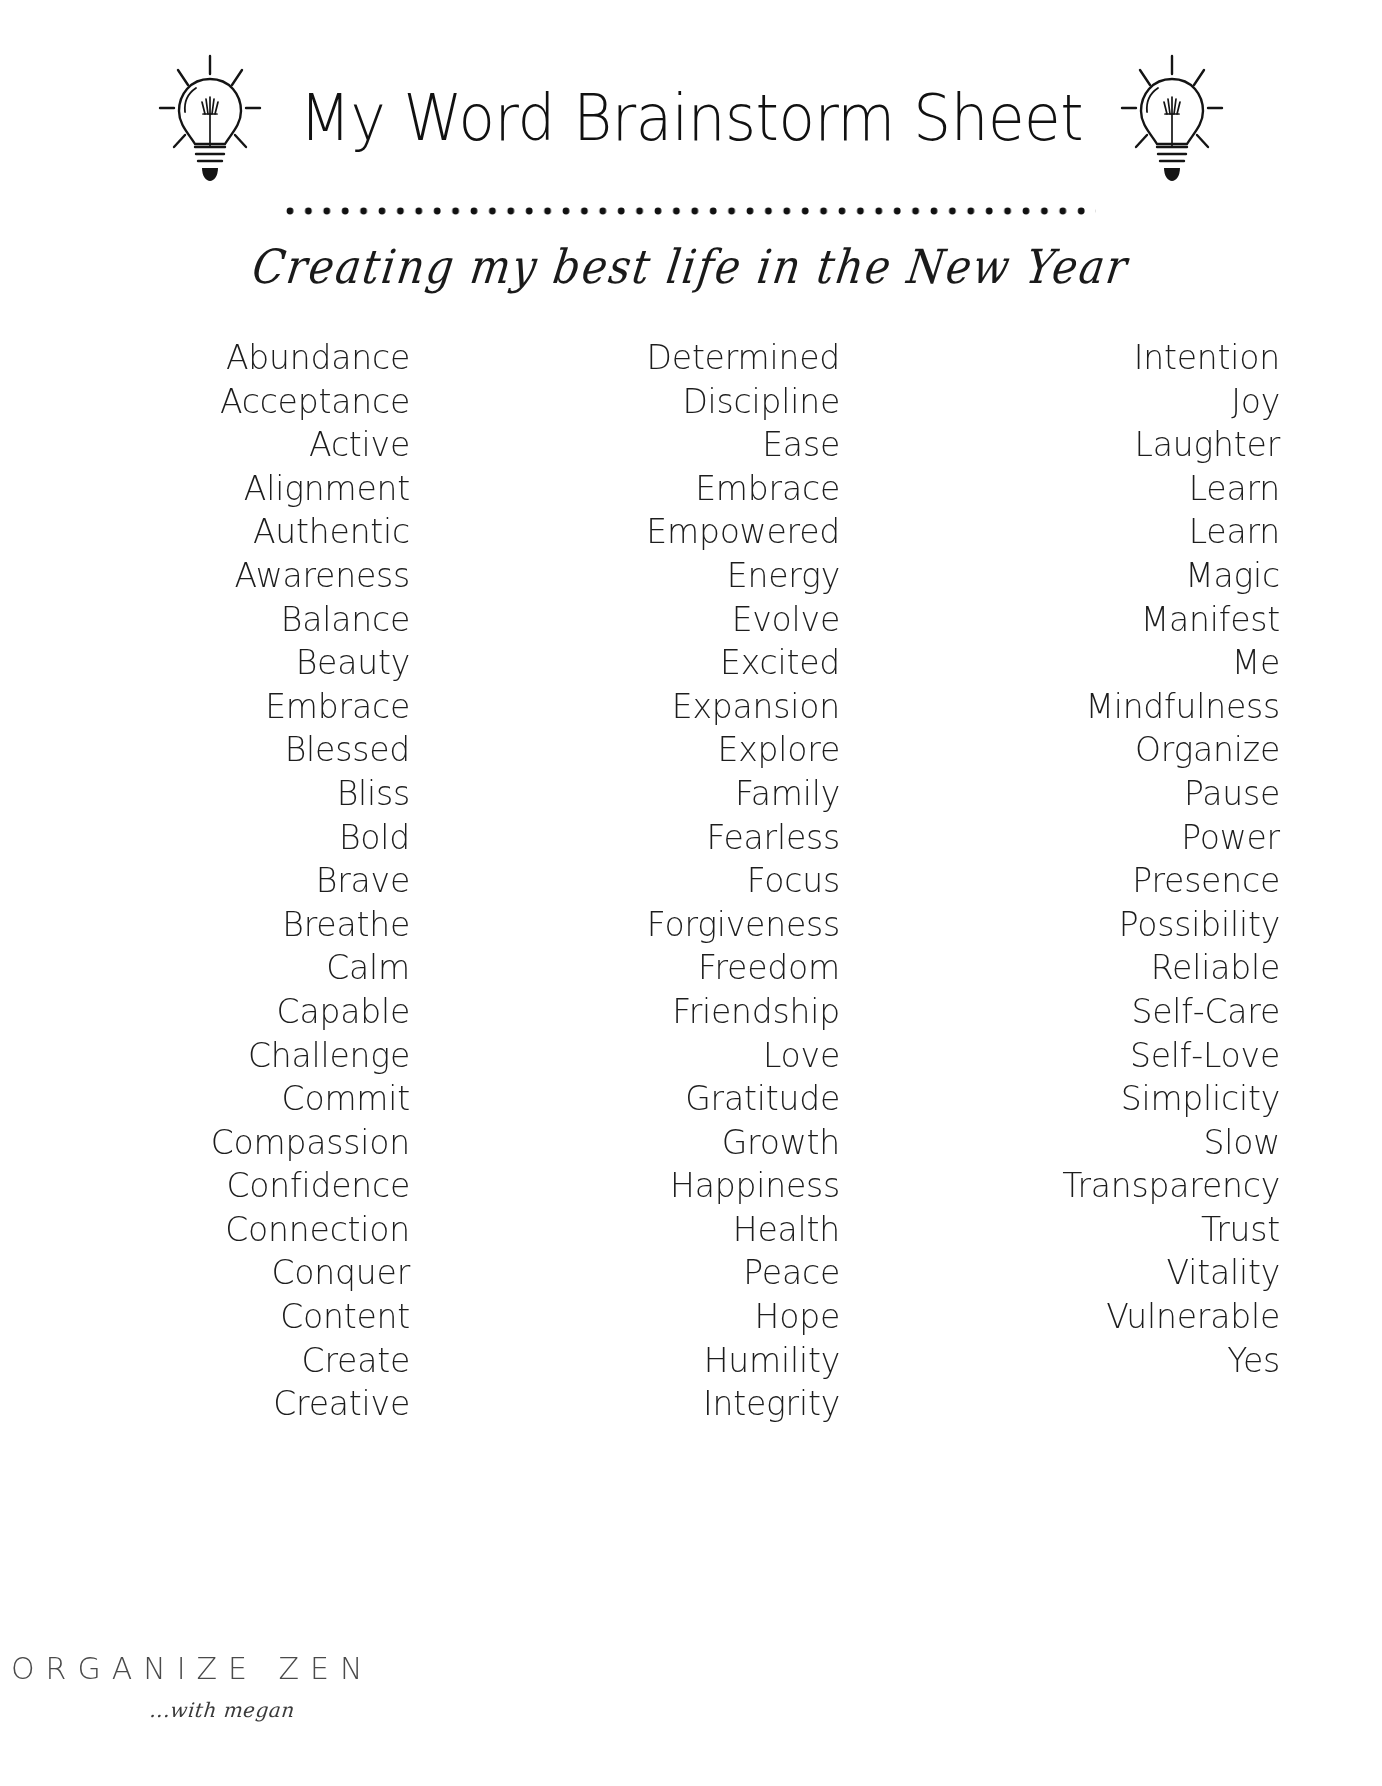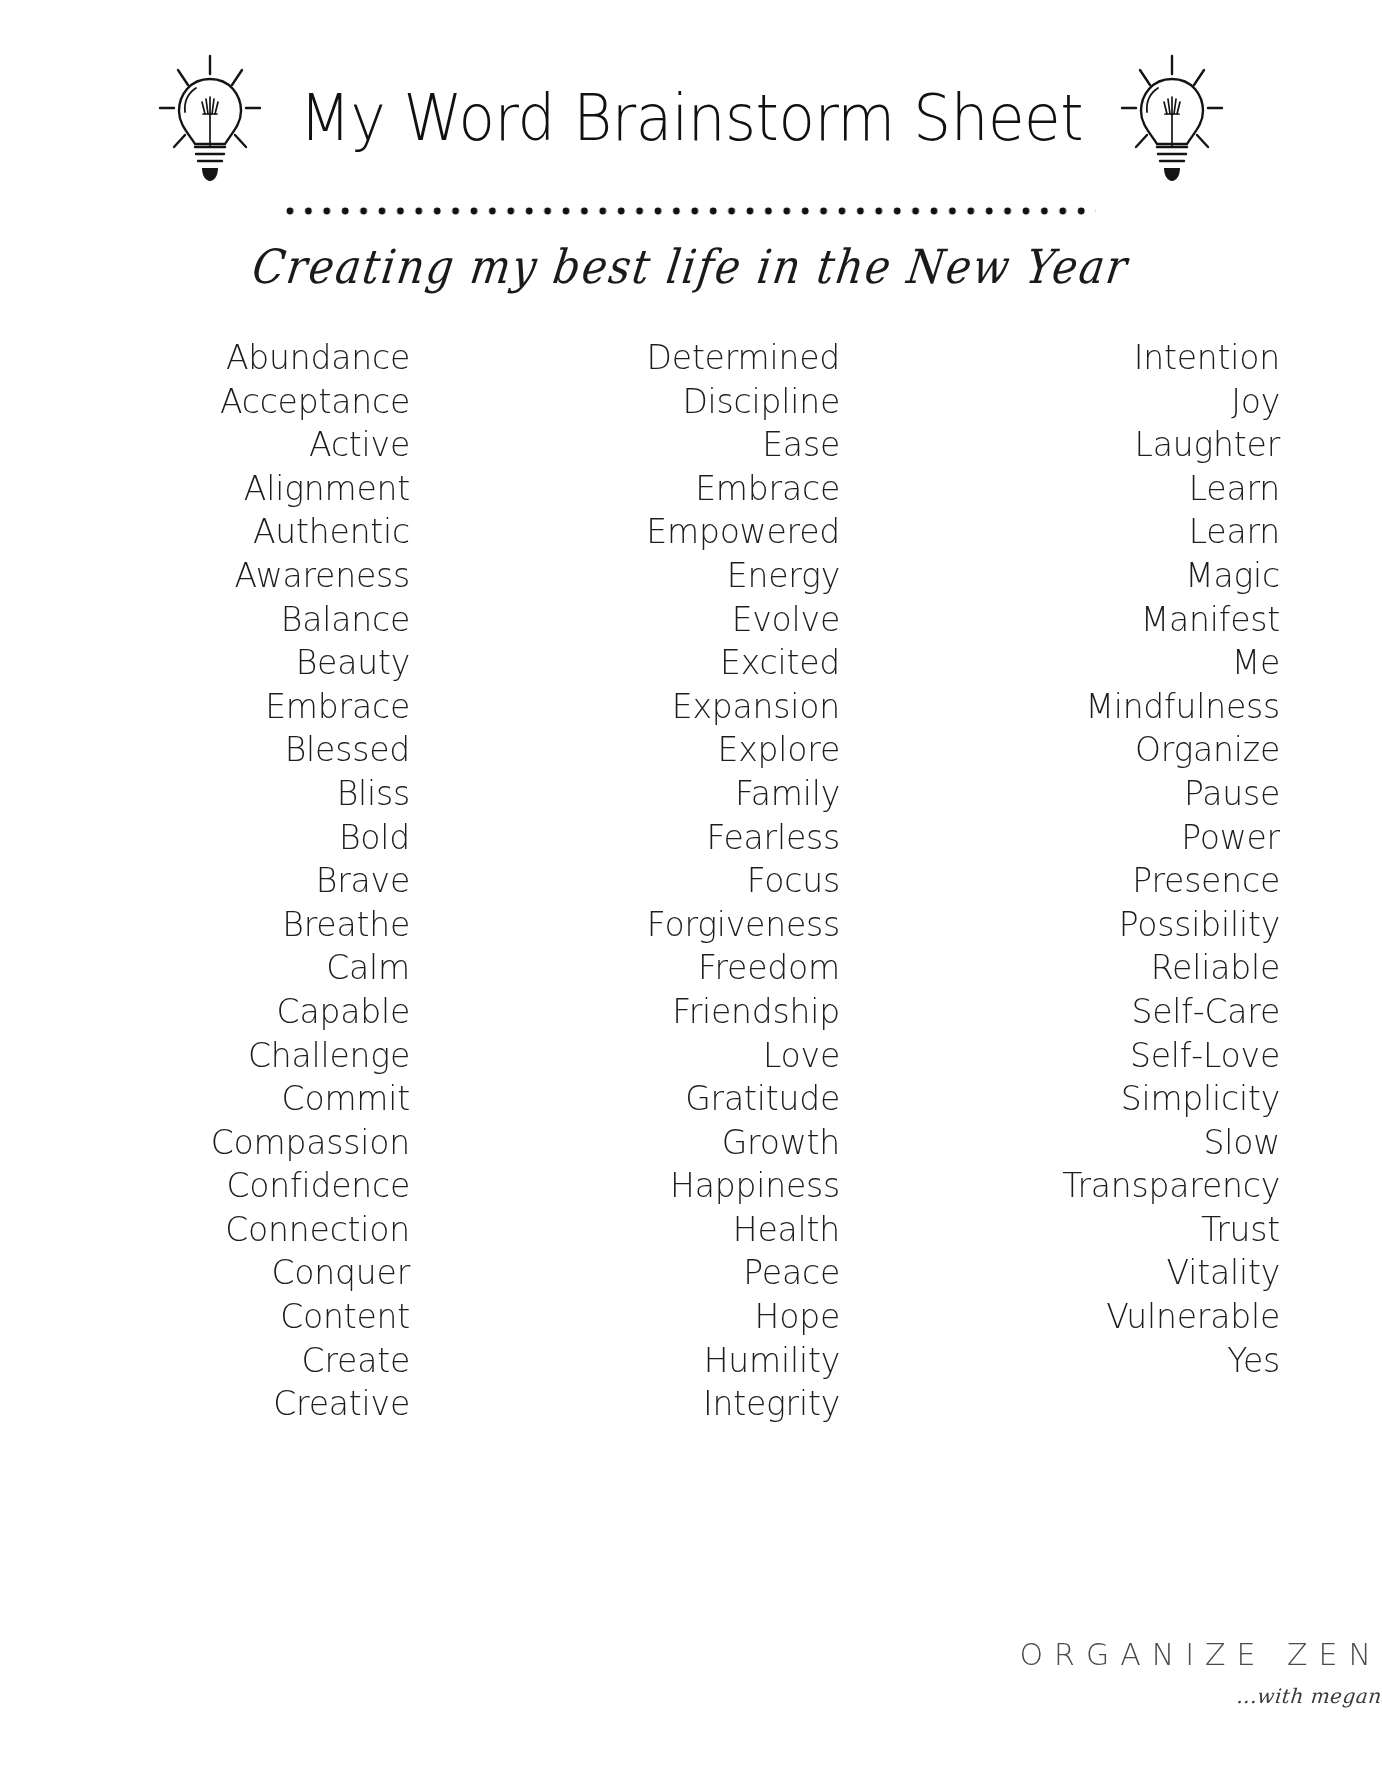--- a/index.html
+++ b/index.html
@@ -103,22 +103,22 @@
     color: #1d1d1d;
     white-space: nowrap;
     letter-spacing: -0.2px;
   }
 
   
   .footer {
     position: absolute;
     left: 0;
     right: 0;
-    bottom: 78px;
-    text-align: right;
+    bottom: 64px;
+    text-align: left;
   }
   .brand {
     font-family: "DejaVu Sans", sans-serif;
     font-weight: 300;
     font-size: 30px;
     letter-spacing: 11px;
     color: #4a4a4a;
     padding-left: 11px;
   }
   .brand-sub {

